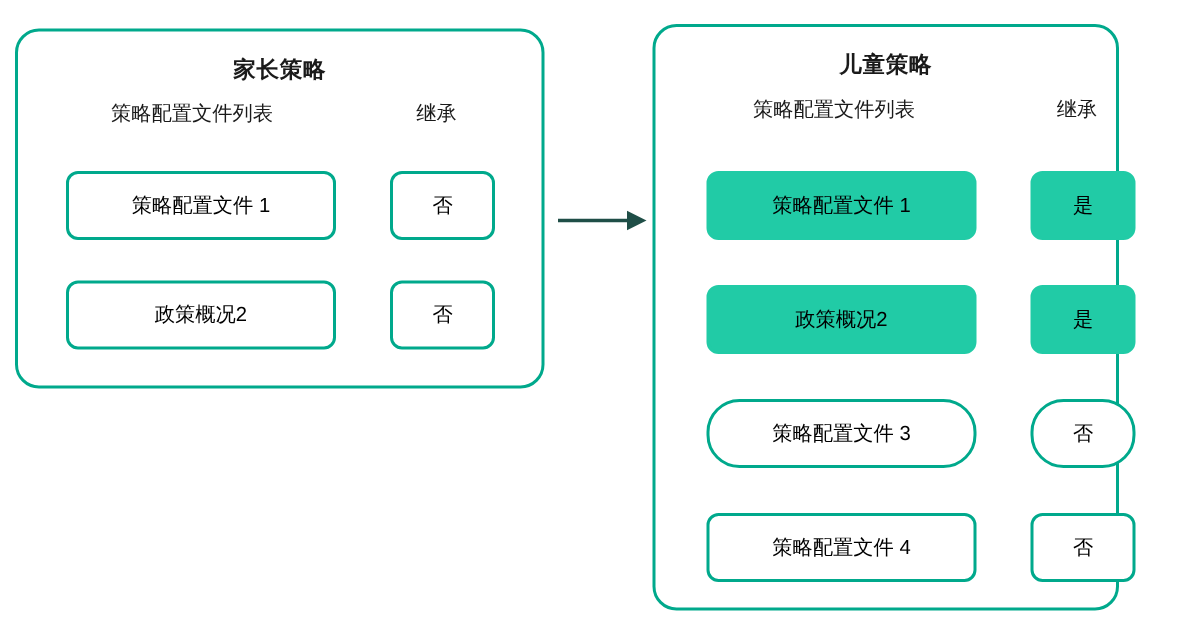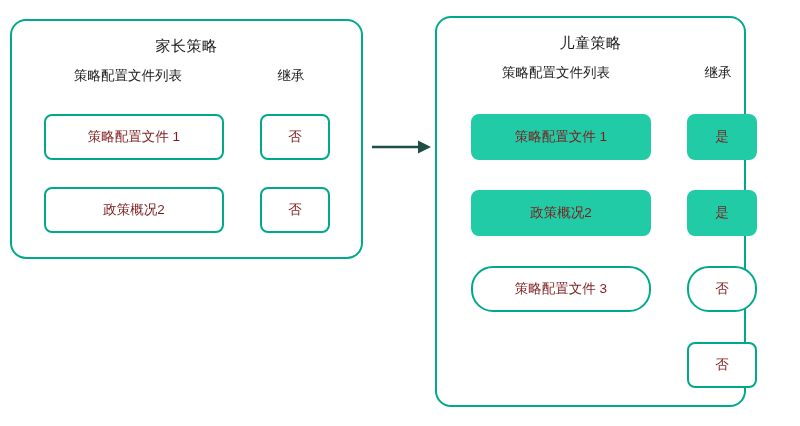--- a/index.html
+++ b/index.html
@@ -43,21 +43,21 @@
     height: 391px;
   }
 
   .panel-title {
     position: absolute;
     left: 0;
     right: 0;
     top: 16px;
     text-align: center;
     font-size: 15px;
-    font-weight: normal;
+    font-weight: bold;
     color: #1a1a1a;
     letter-spacing: 0.5px;
   }
 
   
   .col-headers {
     position: absolute;
     left: 0;
     right: 0;
     top: 46px;
@@ -79,21 +79,21 @@
     position: absolute;
     box-sizing: border-box;
     border: 2px solid #00A98C;
     border-radius: 8px;
     background: #ffffff;
     height: 46px;
     display: flex;
     align-items: center;
     justify-content: center;
     font-size: 13.5px;
-    color: #7f1d1d;
+    color: #000000;
     white-space: nowrap;
   }
   .cell.filled {
     background: #21CBA6;
     border-color: #21CBA6;
   }
 
   
   #panel-parent .cell-profile { left: 32px;  width: 180px; }
   #panel-parent .cell-inherit { left: 248px; width: 70px; }
@@ -156,16 +156,17 @@
 
     <div class="cell cell-profile row-0 filled">策略配置文件 1</div>
     <div class="cell cell-inherit row-0 filled">是</div>
 
     <div class="cell cell-profile row-1 filled">政策概况2</div>
     <div class="cell cell-inherit row-1 filled">是</div>
 
     <div class="cell cell-profile row-2">策略配置文件 3</div>
     <div class="cell cell-inherit row-2">否</div>
 
+    <div class="cell cell-profile row-3">策略配置文件 4</div>
     <div class="cell cell-inherit row-3">否</div>
   </div>
 
 </div>
 
 </body></html>

